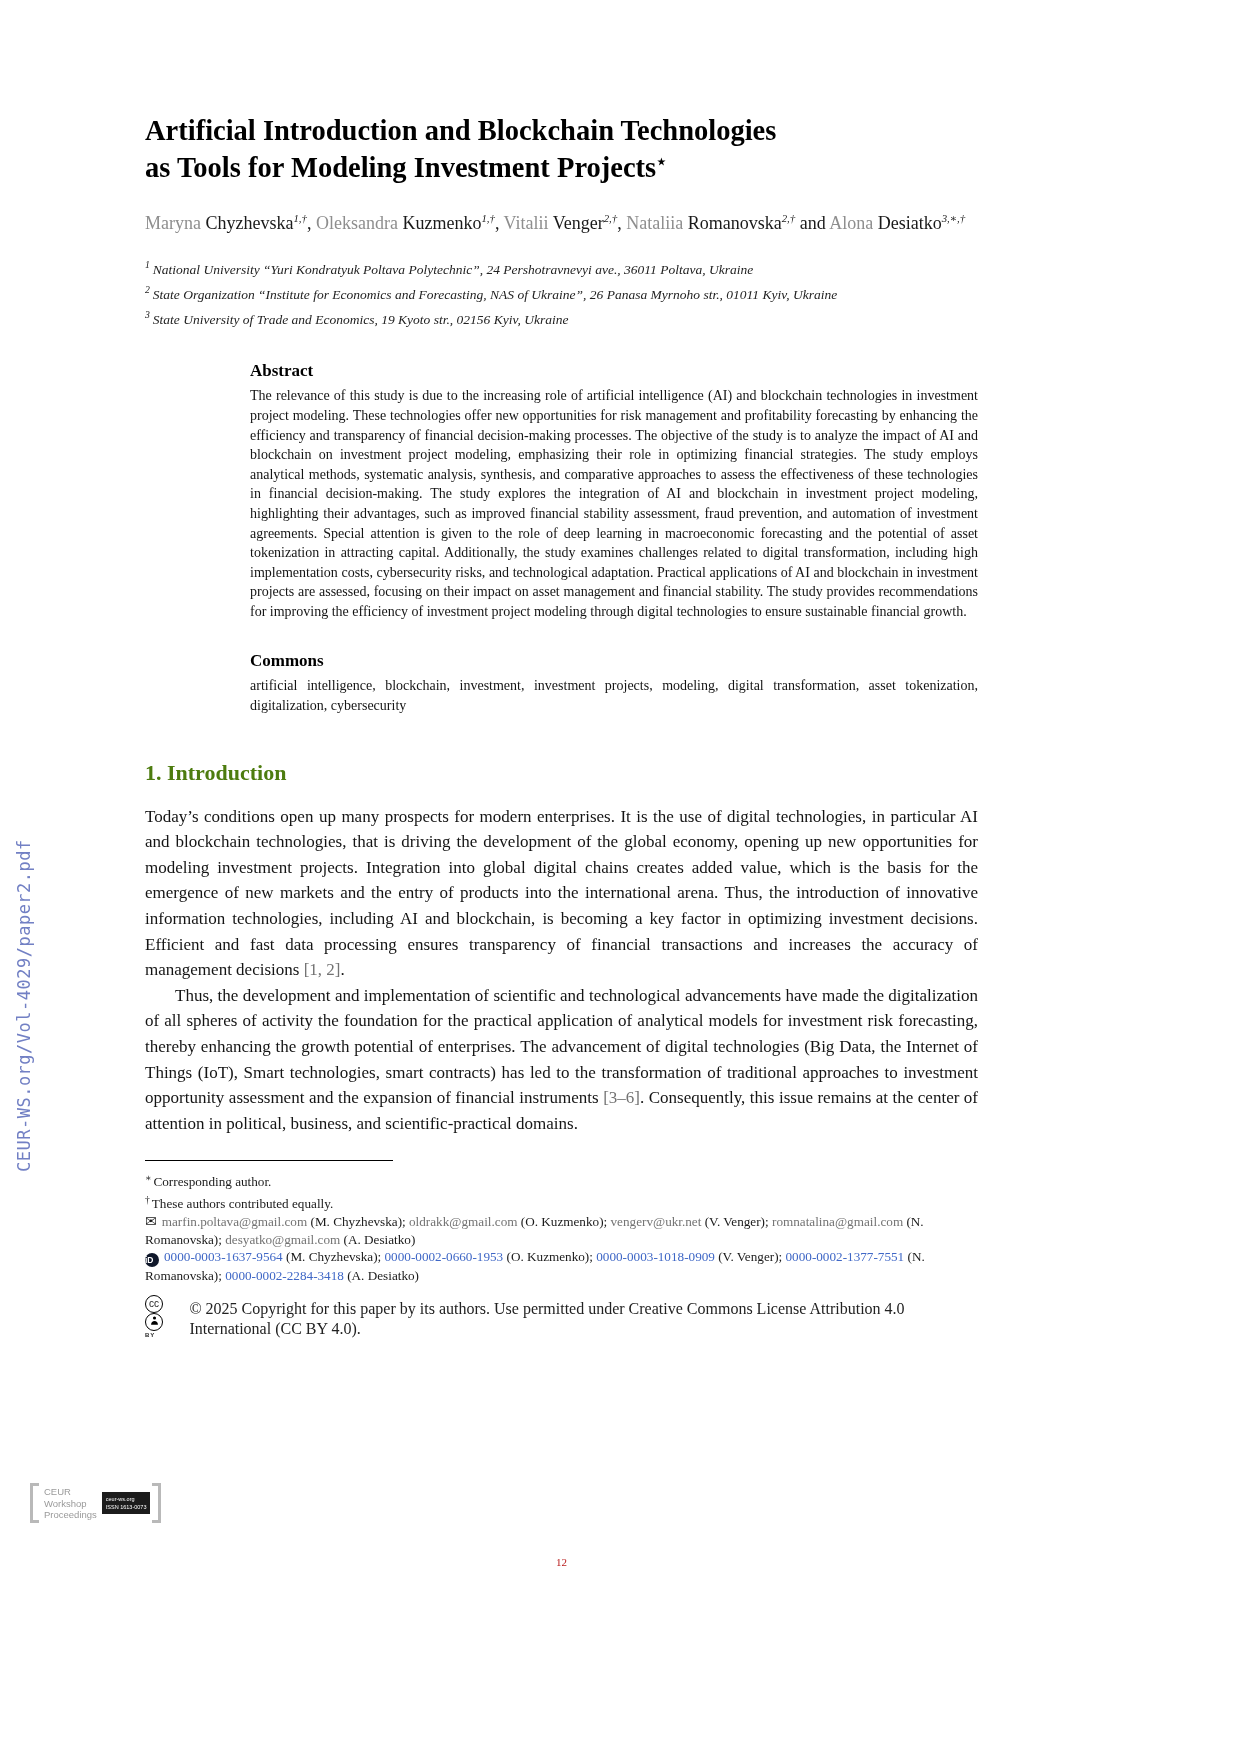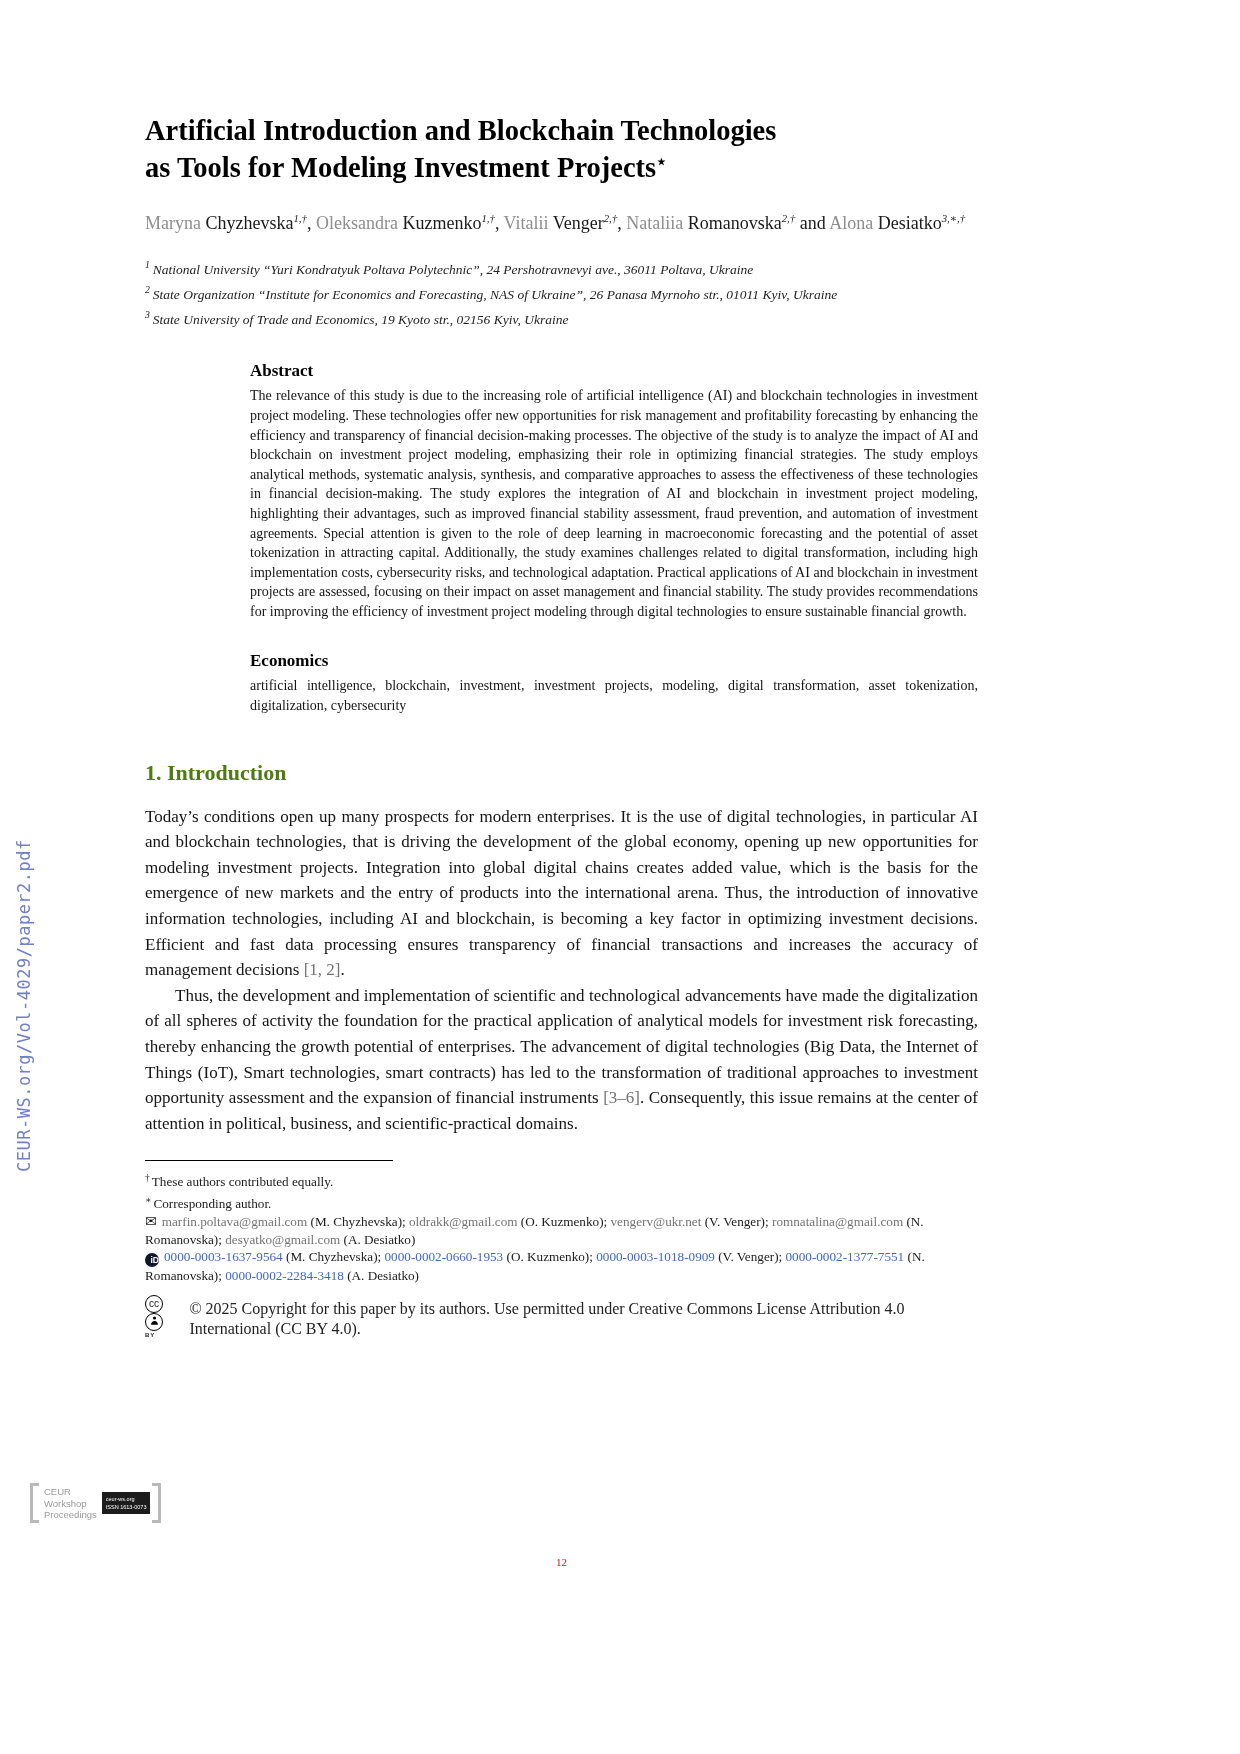--- a/index.html
+++ b/index.html
@@ -40,21 +40,21 @@
   .fn-line { margin:0; }
   .fn-conf { font-style:italic; }
   .fn-star { font-size:85%; margin-right:3px; }
   .footnotes sup { font-size:72%; margin-right:2px; }
   .envelope { font-family:"DejaVu Sans",sans-serif; font-size:14px; margin-right:5px; }
   a.email { color:#737373; text-decoration:none; cursor:pointer; }
   a.orcid { color:#3f67c6; text-decoration:none; cursor:pointer; }
   .orcid-icon {
     display:inline-block; width:14px; height:14px; border-radius:50%;
     background:#0f172a; color:#fff; font-size:8.5px; font-weight:bold;
-    text-align:right; line-height:14px; font-family:"Liberation Sans",sans-serif;
+    text-align:left; line-height:14px; font-family:"Liberation Sans",sans-serif;
     vertical-align:-2px; margin-right:5px;
   }
 
   .license-row { margin-top:10px; display:flex; align-items:flex-start; }
   .cc-badge { display:inline-block; margin-right:9px; line-height:1; text-align:left; }
   .cc-circle {
     display:inline-block; width:18px; height:18px; border:1.6px solid #000; border-radius:50%;
     text-align:center; line-height:15px; font-weight:normal; font-size:10px;
     font-family:"Liberation Sans",sans-serif; margin-right:2px; vertical-align:middle;
   }
@@ -84,34 +84,34 @@
 
     <div class="affiliations">
       <div><sup>1</sup><span>National University “Yuri Kondratyuk Poltava Polytechnic”, 24 Pershotravnevyi ave., 36011 Poltava, Ukraine</span></div>
       <div><sup>2</sup><span>State Organization “Institute for Economics and Forecasting, NAS of Ukraine”, 26 Panasa Myrnoho str., 01011 Kyiv, Ukraine</span></div>
       <div><sup>3</sup><span>State University of Trade and Economics, 19 Kyoto str., 02156 Kyiv, Ukraine</span></div>
     </div>
 
     <div class="front">
       <div class="front-heading">Abstract</div>
       <div class="front-text">The relevance of this study is due to the increasing role of artificial intelligence (AI) and blockchain technologies in investment project modeling. These technologies offer new opportunities for risk management and profitability forecasting by enhancing the efficiency and transparency of financial decision-making processes. The objective of the study is to analyze the impact of AI and blockchain on investment project modeling, emphasizing their role in optimizing financial strategies. The study employs analytical methods, systematic analysis, synthesis, and comparative approaches to assess the effectiveness of these technologies in financial decision-making. The study explores the integration of AI and blockchain in investment project modeling, highlighting their advantages, such as improved financial stability assessment, fraud prevention, and automation of investment agreements. Special attention is given to the role of deep learning in macroeconomic forecasting and the potential of asset tokenization in attracting capital. Additionally, the study examines challenges related to digital transformation, including high implementation costs, cybersecurity risks, and technological adaptation. Practical applications of AI and blockchain in investment projects are assessed, focusing on their impact on asset management and financial stability. The study provides recommendations for improving the efficiency of investment project modeling through digital technologies to ensure sustainable financial growth.</div>
-      <div class="front-heading">Economics</div>
+      <div class="front-heading">Commons</div>
       <div class="front-text">artificial intelligence, blockchain, investment, investment projects, modeling, digital transformation, asset tokenization, digitalization, cybersecurity</div>
     </div>
 
     <h2 class="section-heading">1. Introduction</h2>
 
     <p class="body-par"><span>Today’s conditions open up many prospects for modern enterprises. It is the use of digital technologies, in particular AI and blockchain technologies, that is driving the development of the global economy, opening up new opportunities for modeling investment projects. Integration into global digital chains creates added value, which is the basis for the emergence of new markets and the entry of products into the international arena. Thus, the introduction of innovative information technologies, including AI and blockchain, is becoming a key factor in optimizing investment decisions. Efficient and fast data processing ensures transparency of financial transactions and increases the accuracy of management decisions </span><a class="cite">[1, 2]</a><span>.</span></p>
 
     <p class="body-par indent"><span>Thus, the development and implementation of scientific and technological advancements have made the digitalization of all spheres of activity the foundation for the practical application of analytical models for investment risk forecasting, thereby enhancing the growth potential of enterprises. The advancement of digital technologies (Big Data, the Internet of Things (IoT), Smart technologies, smart contracts) has led to the transformation of traditional approaches to investment opportunity assessment and the expansion of financial instruments </span><a class="cite">[3–6]</a><span>. Consequently, this issue remains at the center of attention in political, business, and scientific-practical domains.</span></p>
 
     <div class="footnotes">
       <div class="fn-rule"></div>
+      <div class="fn-line"><sup>∗</sup><span>Corresponding author.</span></div>
       <div class="fn-line"><sup>†</sup><span>These authors contributed equally.</span></div>
-      <div class="fn-line"><sup>∗</sup><span>Corresponding author.</span></div>
       <div class="fn-line"><span class="envelope">✉</span><a class="email">marfin.poltava@gmail.com</a><span> (M. Chyzhevska); </span><a class="email">oldrakk@gmail.com</a><span> (O. Kuzmenko); </span><a class="email">vengerv@ukr.net</a><span> (V. Venger); </span><a class="email">romnatalina@gmail.com</a><span> (N. Romanovska); </span><a class="email">desyatko@gmail.com</a><span> (A. Desiatko)</span></div>
       <div class="fn-line"><span class="orcid-icon">iD</span><a class="orcid">0000-0003-1637-9564</a><span> (M. Chyzhevska); </span><a class="orcid">0000-0002-0660-1953</a><span> (O. Kuzmenko); </span><a class="orcid">0000-0003-1018-0909</a><span> (V. Venger); </span><a class="orcid">0000-0002-1377-7551</a><span> (N. Romanovska); </span><a class="orcid">0000-0002-2284-3418</a><span> (A. Desiatko)</span></div>
       <div class="license-row">
         <span class="cc-badge"><span class="cc-circle">cc</span><span class="cc-circle"><svg viewBox="0 0 24 24" width="11" height="11" aria-hidden="true">
                 <circle cx="12" cy="6.5" r="3.4" fill="#000"></circle>
                 <path d="M4.5 21c0-5 3.2-8 7.5-8s7.5 3 7.5 8z" fill="#000"></path>
               </svg></span><span class="cc-by-sub">BY</span></span>
         <span class="license-text">© 2025 Copyright for this paper by its authors. Use permitted under Creative Commons License Attribution 4.0 International (CC BY 4.0).</span>
       </div>
     </div>

